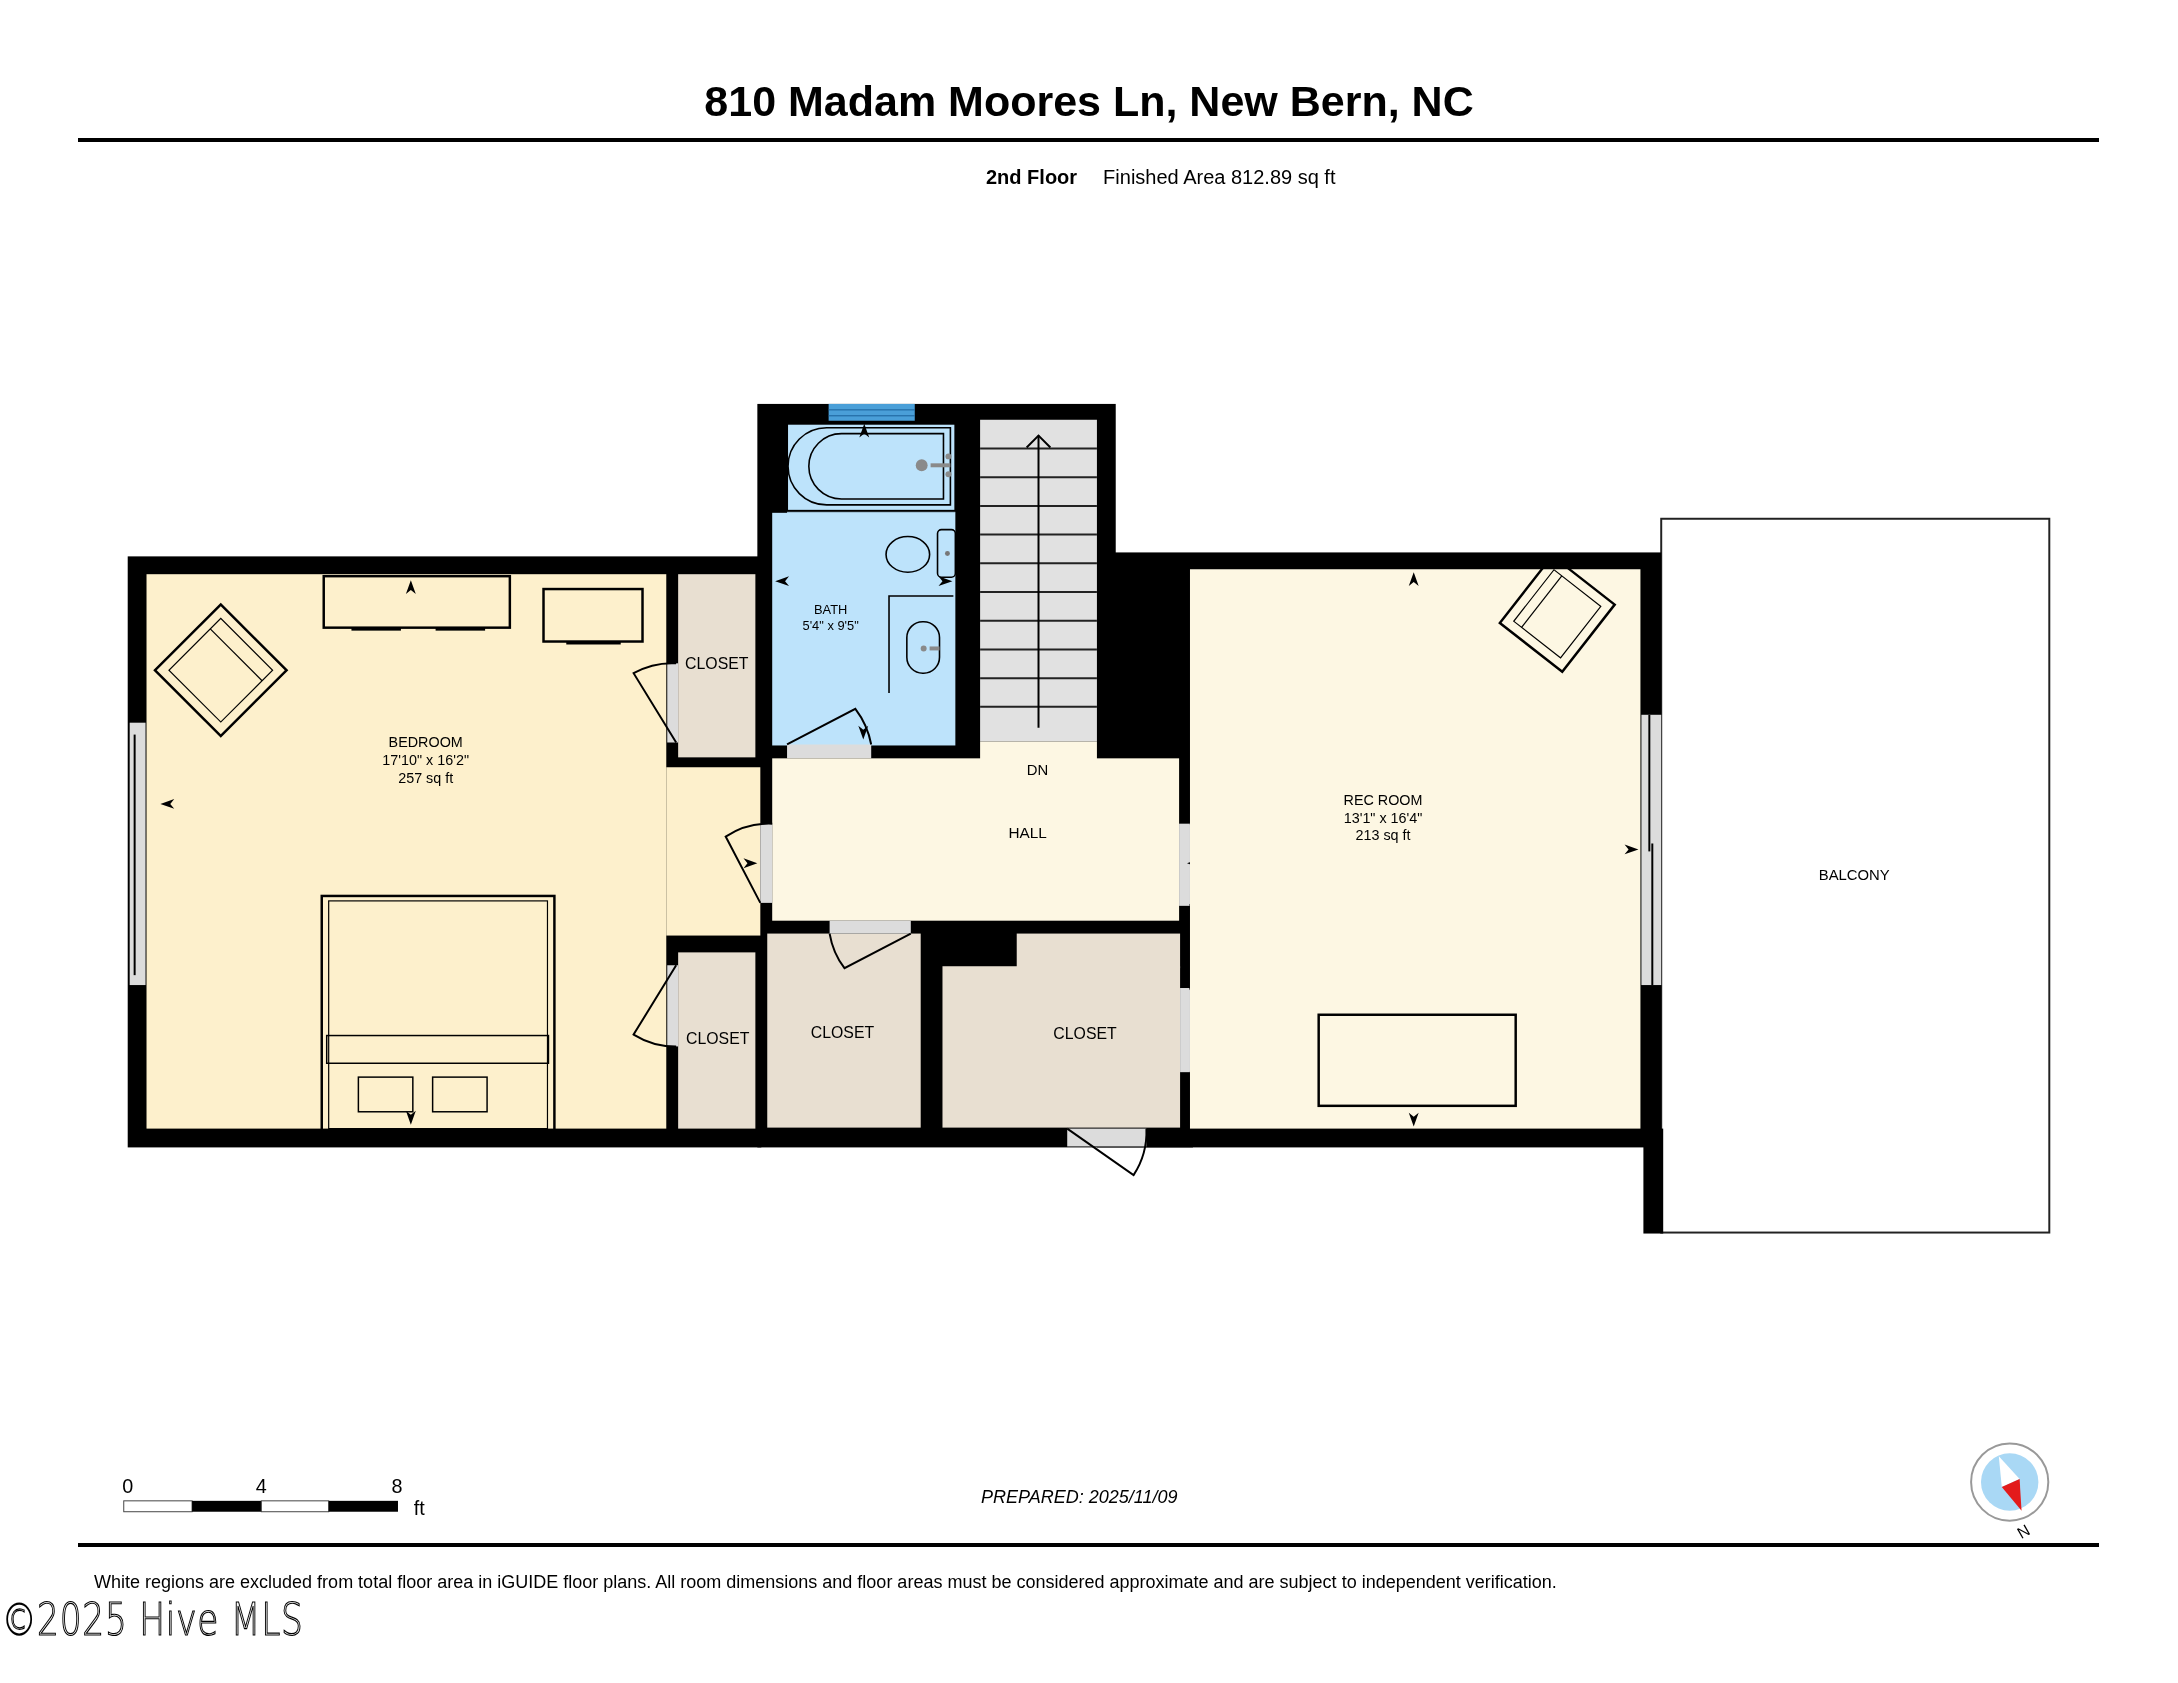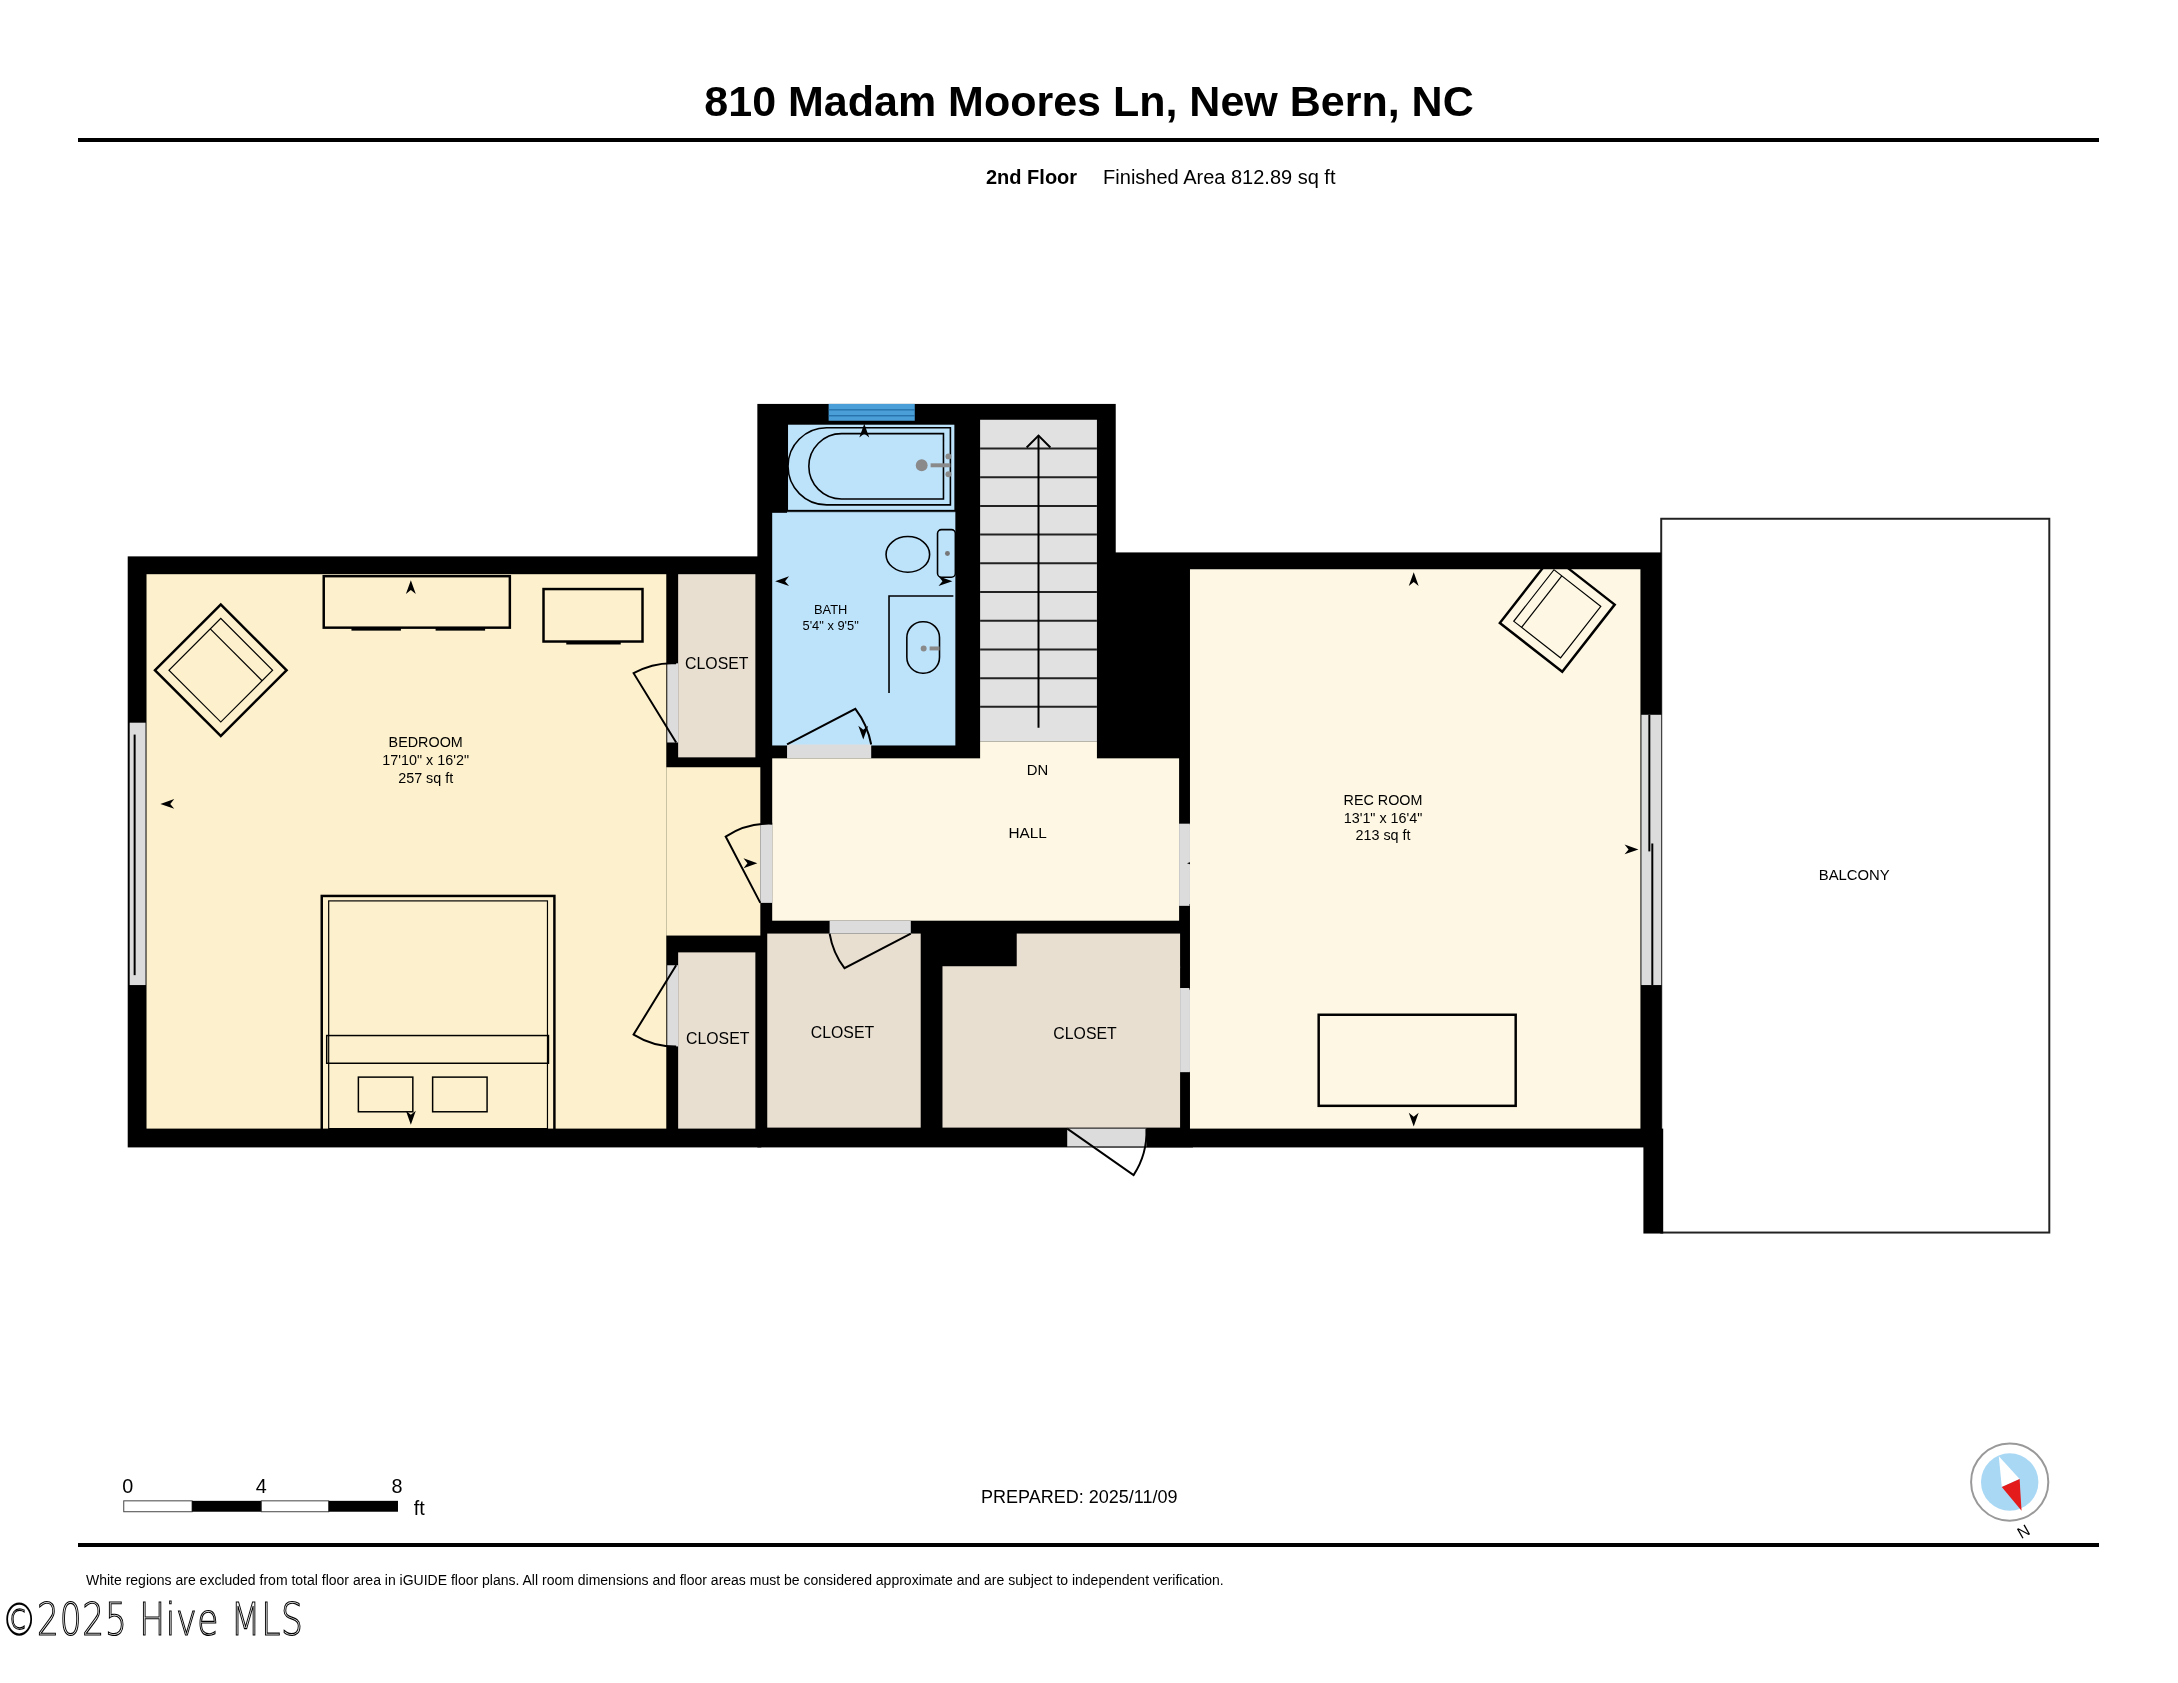--- a/index.html
+++ b/index.html
@@ -6,21 +6,21 @@
   body { width: 2178px; height: 1683px; position: relative; overflow: hidden; font-family: "Liberation Sans", sans-serif; color: #000; }
   .abs { position: absolute; }
   .title { left: 0; width: 2178px; top: 77px; text-align: center; font-size: 43px; font-weight: bold; letter-spacing: 0px; }
   .rule { background: #000; height: 4px; }
   .subtitle { top: 166px; font-size: 20px; white-space: nowrap; }
   .subtitle .floor { font-weight: bold; margin-right: 26px; }
   svg.plan { position: absolute; left: 0; top: 0; }
   .room-label { font-family: "Liberation Sans", sans-serif; font-size: 14.5px; fill: #000; text-anchor: middle; }
   .scale-num { font-size: 20px; }
   .prepared { font-size: 18px; white-space: nowrap; }
-  .disclaimer { font-size: 14px; white-space: nowrap; }
+  .disclaimer { font-size: 18px; white-space: nowrap; margin-left: 8px; }
   .watermark { font-size: 44px; font-family: "DejaVu Sans", sans-serif; font-weight: 100; color: #fff; -webkit-text-stroke: 1.2px #000; letter-spacing: 1px; white-space: nowrap; transform: scaleX(0.78); transform-origin: left top; }
   .compass-n { font-size: 16px; transform: rotate(-30deg); }
 </style>
 </head>
 <body>
 
 <div class="abs title">810 Madam Moores Ln, New Bern, NC</div>
 <div class="abs rule" style="left:78px; top:138px; width:2021px;"></div>
 <div class="abs subtitle" style="left:986px;">
   <span class="floor">2nd Floor</span><span>Finished Area 812.89 sq ft</span>
@@ -220,18 +220,18 @@
   </g>
 
   <g>
     <circle cx="2030" cy="1497" r="39" fill="#fff" stroke="#999" stroke-width="2"></circle>
     <circle cx="2030" cy="1497" r="29" fill="#a9d8f5"></circle>
     <polygon points="2019,1471 2040,1494 2022,1502" fill="#ffffff"></polygon>
     <polygon points="2022,1502 2040,1494 2042,1526" fill="#e31b1b"></polygon>
   </g>
 </svg>
 
-<div class="abs prepared" style="left:981px; top:1487px;">PREPARED: 2025/11/09</div>
+<div class="abs prepared" style="left:981px; top:1487px;font-style:italic;">PREPARED: 2025/11/09</div>
 <div class="abs compass-n" style="left:2018px; top:1523px;">N</div>
 <div class="abs rule" style="left:78px; top:1543px; width:2021px;"></div>
 <div class="abs disclaimer" style="left:86px; top:1572px;">White regions are excluded from total floor area in iGUIDE floor plans. All room dimensions and floor areas must be considered approximate and are subject to independent verification.</div>
 <div class="abs watermark" style="left:2px; top:1594px;">©2025 Hive MLS</div>
 
 
 </body></html>

